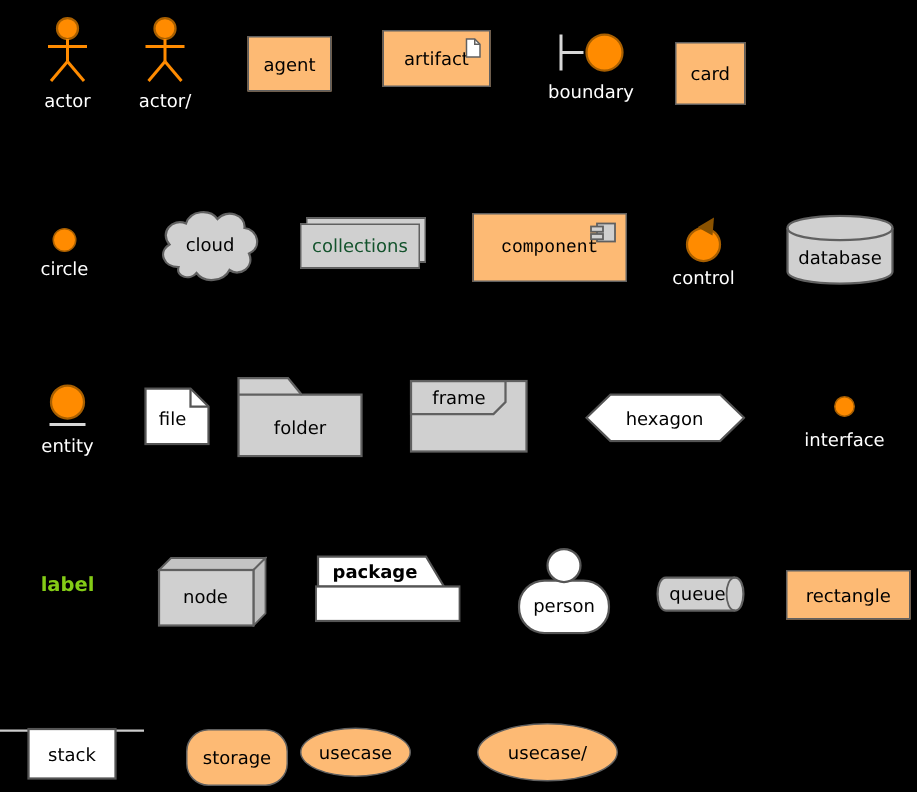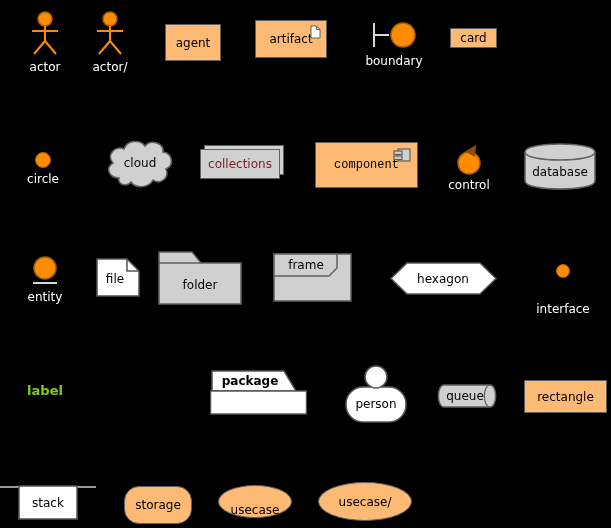--- a/index.html
+++ b/index.html
@@ -9,21 +9,21 @@
   .icon-item{display:flex;flex-direction:column;align-items:center;}
   .icon-label{color:#fff;font-size:12px;line-height:1.15;margin-top:5px;white-space:nowrap;}
   .box{background:#fdba74;border:1.5px solid #606060;color:#000;font-size:12px;
        display:flex;align-items:center;justify-content:center;position:absolute;}
   .round15{border-radius:15px;}
   .ellipse{border-radius:50%;}
   .orange-dot{background:#ff8b00;border:1.5px solid #a85f00;border-radius:50%;}
   svg text{font-family:"DejaVu Sans",sans-serif;font-size:12px;fill:#000;}
   .coll-back{position:absolute;left:4px;top:0;width:80px;height:30px;background:#d0d0d0;border:1.5px solid #606060;}
   .coll-front{position:absolute;left:0;top:4px;width:80px;height:30px;background:#d0d0d0;border:1.5px solid #606060;
-              display:flex;align-items:center;justify-content:center;font-size:12px;color:#7f1d1d;}
+              display:flex;align-items:center;justify-content:center;font-size:12px;color:#14532d;}
   .plain-label{color:#84cc16;font-size:13px;font-weight:bold;text-align:center;}
 </style>
 </head>
 <body>
 
 <div class="stage">
 
   <div class="item icon-item" style="left:23px;top:10px;width:44px;">
     <svg width="40" height="46" viewBox="0 0 40 46">
       <circle cx="20" cy="9" r="7" fill="#ff8b00" stroke="#a85f00" stroke-width="1.5"></circle>
@@ -60,21 +60,21 @@
 
   <div class="item icon-item" style="left:362px;top:20px;width:64px;">
     <svg width="46" height="30">
       <line x1="3" y1="3" x2="3" y2="27" stroke="#d8d8d8" stroke-width="2"></line>
       <line x1="3" y1="15" x2="18" y2="15" stroke="#d8d8d8" stroke-width="2"></line>
       <circle cx="32" cy="15" r="12" fill="#ff8b00" stroke="#a85f00" stroke-width="1.5"></circle>
     </svg>
     <div class="icon-label">boundary</div>
   </div>
 
-  <div class="item box" style="left:450px;top:28px;width:47px;height:20px;">
+  <div class="item box" style="left:450px;top:28px;width:47px;height:42px;">
     <span>card</span>
   </div>
 
   <div class="item icon-item" style="left:23px;top:152px;width:40px;">
     <div class="orange-dot" style="width:16px;height:16px;"></div>
     <div class="icon-label">circle</div>
   </div>
 
   <div class="item" style="left:103px;top:137px;">
     <svg width="74" height="53">
@@ -149,25 +149,33 @@
 
   <div class="item" style="left:390px;top:262px;">
     <svg width="107" height="33">
       <polygon points="17,1 90,1 106,16.5 90,32 17,32 1,16.5" fill="#ffffff" stroke="#555555" stroke-width="1.5"></polygon>
       <text x="53" y="21" text-anchor="middle">hexagon</text>
     </svg>
   </div>
 
   <div class="item icon-item" style="left:535px;top:264px;width:56px;">
     <div class="orange-dot" style="width:14px;height:14px;"></div>
-    <div class="icon-label" style="margin-top:25px;">interface</div>
+    <div class="icon-label" style="margin-top:9px;">interface</div>
   </div>
 
   <div class="item plain-label" style="left:20px;top:383px;width:50px;">label</div>
 
+  <div class="item" style="left:105px;top:371px;">
+    <svg width="73" height="47">
+      <path d="M1,9 L9,1 H72 L64,9 Z" fill="#c4c4c4" stroke="#606060" stroke-width="1.2"></path>
+      <path d="M64,9 L72,1 V38 L64,46 Z" fill="#bdbdbd" stroke="#606060" stroke-width="1.2"></path>
+      <rect x="1" y="9" width="63" height="37" fill="#d0d0d0" stroke="#606060" stroke-width="1.5"></rect>
+      <text x="32" y="31" text-anchor="middle">node</text>
+    </svg>
+  </div>
 
   <div class="item" style="left:210px;top:370px;">
     <svg width="97" height="45">
       <path d="M2,1 H74 L86,21 H2 Z" fill="#ffffff" stroke="#555555" stroke-width="1.5"></path>
       <rect x="0.5" y="21" width="96" height="23" fill="#ffffff" stroke="#555555" stroke-width="1.5"></rect>
       <text x="40" y="15" text-anchor="middle" font-weight="bold">package</text>
     </svg>
   </div>
 
   <div class="item" style="left:345px;top:365px;">
@@ -196,21 +204,21 @@
       <line x1="77" y1="2" x2="96" y2="2" stroke="#cccccc" stroke-width="1.5"></line>
       <rect x="19" y="1" width="58" height="33" fill="#ffffff" stroke="#555555" stroke-width="1.5"></rect>
       <text x="48" y="22" text-anchor="middle">stack</text>
     </svg>
   </div>
 
   <div class="item box round15" style="left:124px;top:486px;width:68px;height:38px;">
     <span>storage</span>
   </div>
 
-  <div class="item box ellipse" style="left:218px;top:485px;width:74px;height:33px;align-items:flex-end;">
+  <div class="item box ellipse" style="left:200px;top:485px;width:74px;height:33px;">
     <span>usecase</span>
   </div>
 
   <div class="item box ellipse" style="left:318px;top:482px;width:94px;height:39px;">
     <span>usecase/</span>
   </div>
 
 </div>
 
 </body></html>

